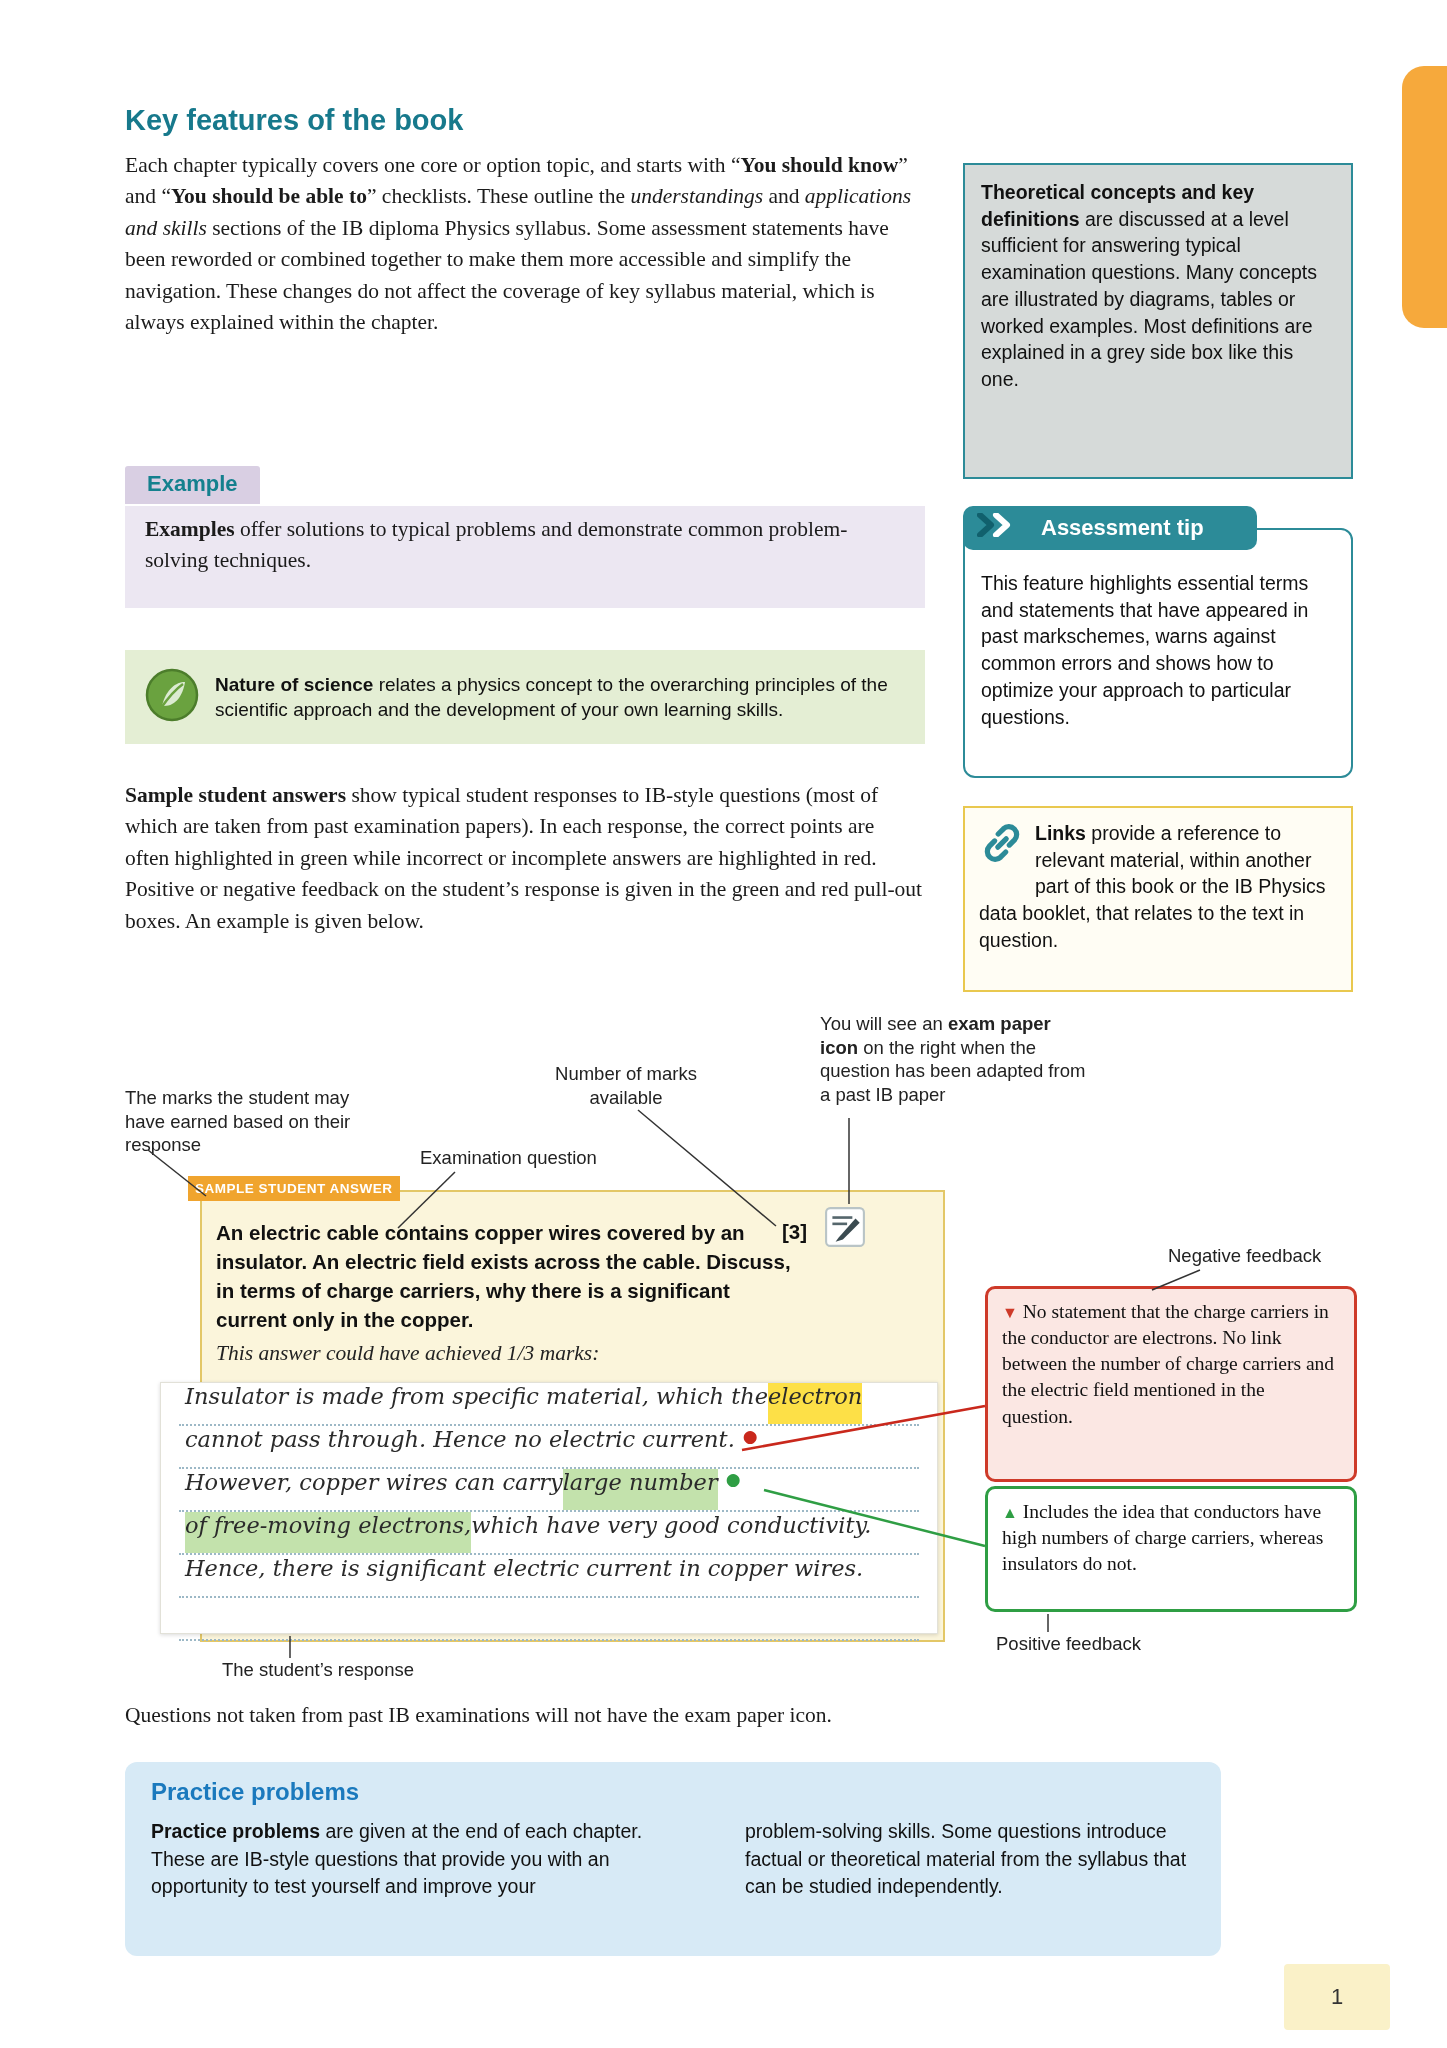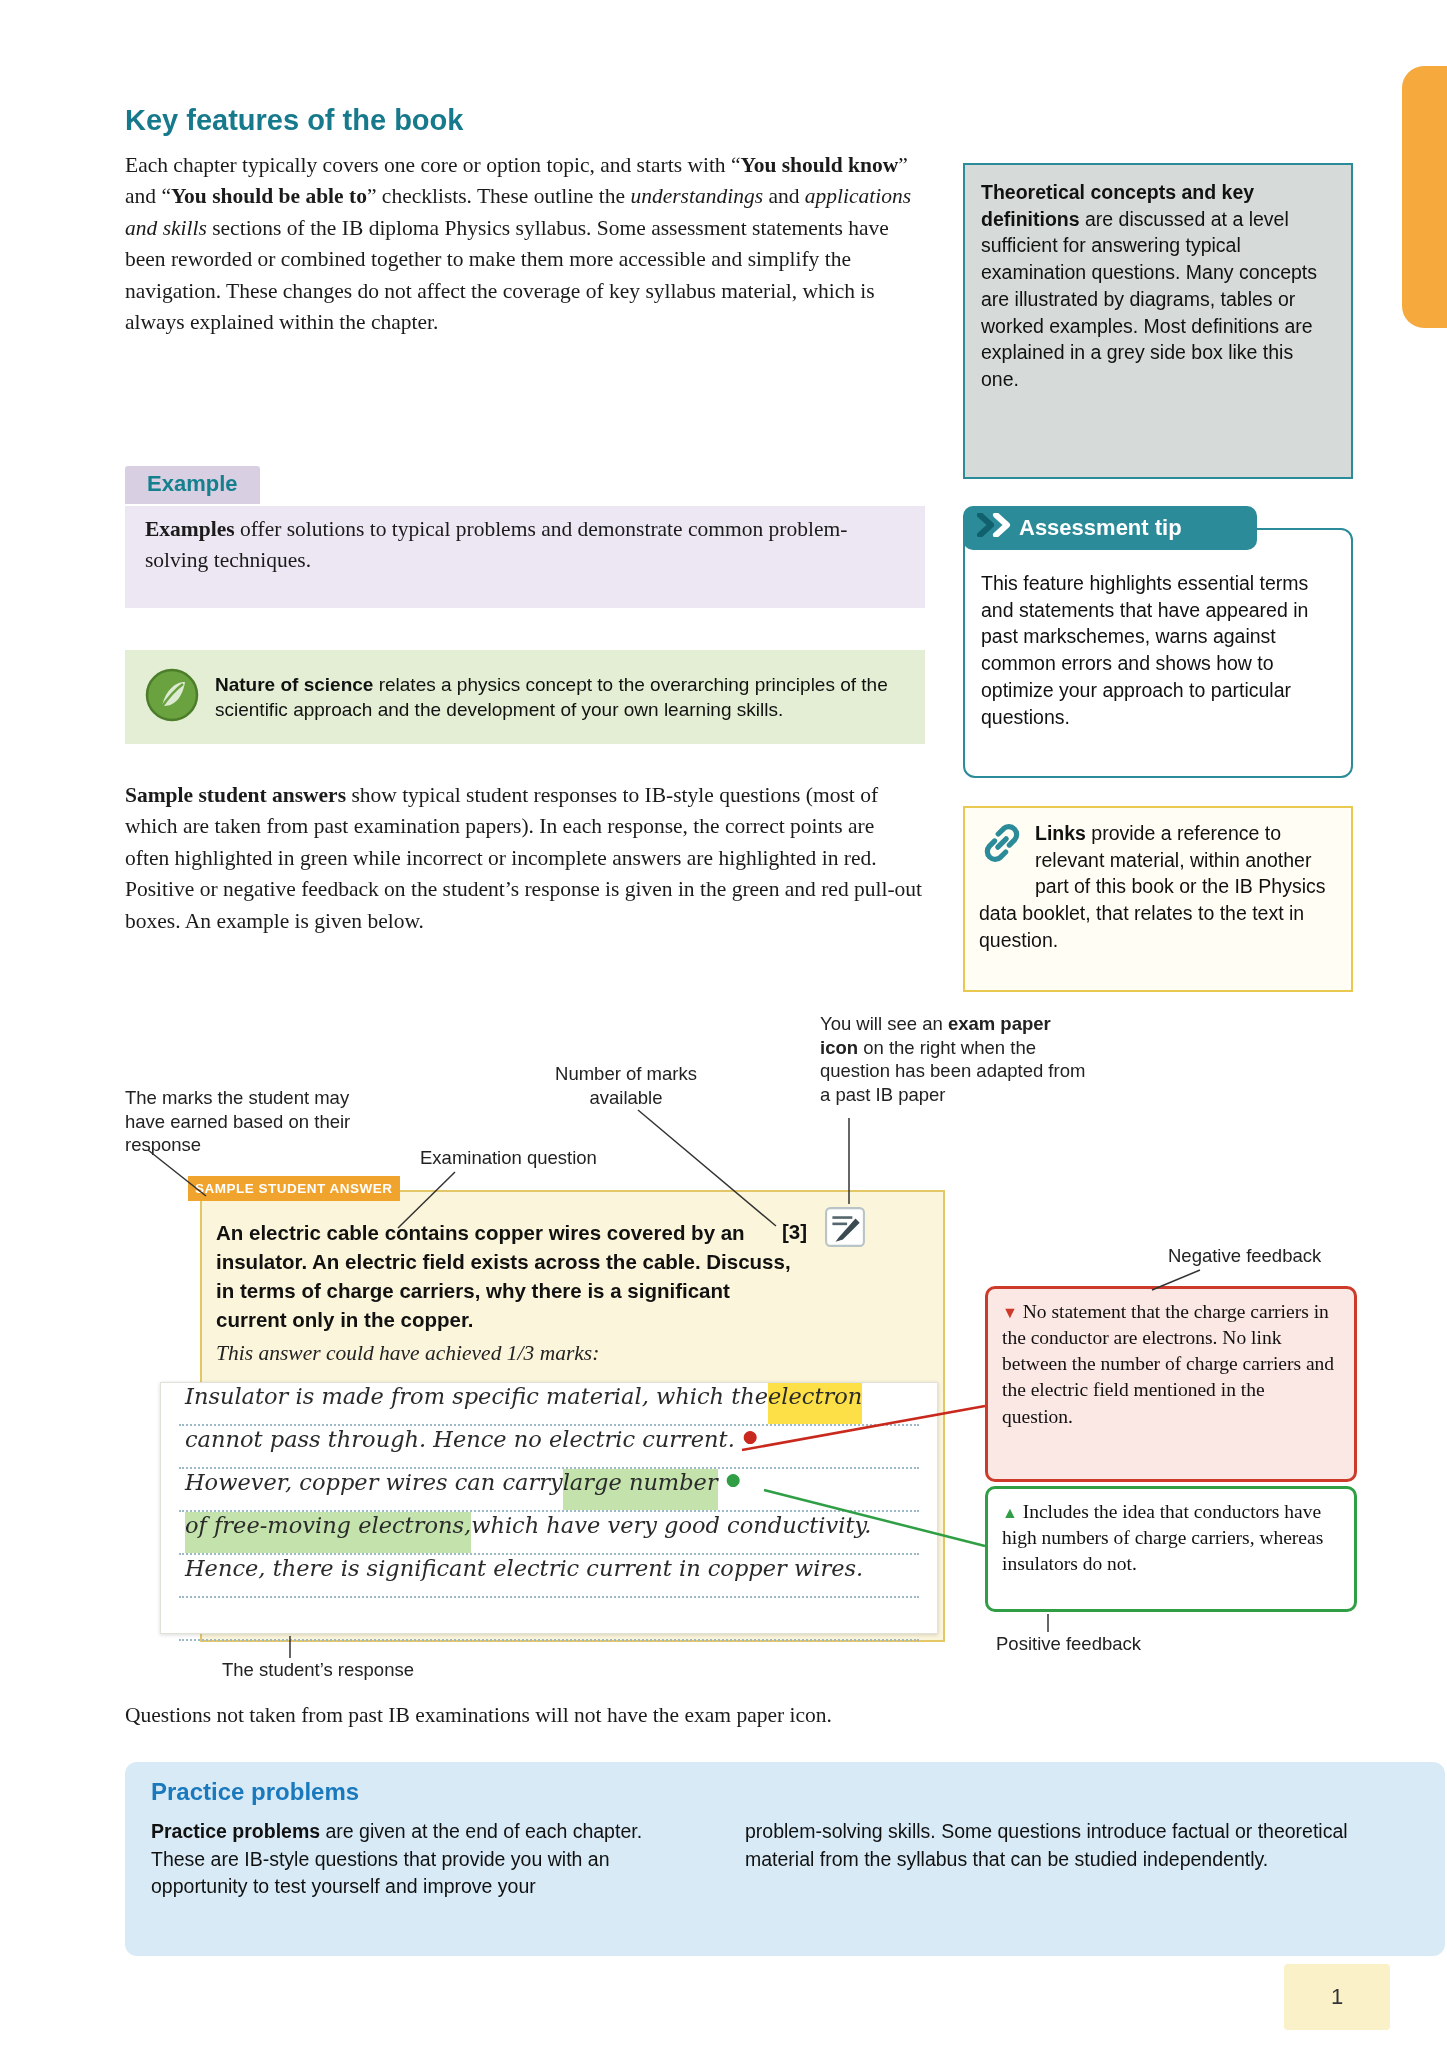--- a/index.html
+++ b/index.html
@@ -29,21 +29,21 @@
            align-items:center;gap:16px;box-sizing:border-box;padding:0 20px;}
   .nos-box p{margin:0;font-size:19px;line-height:1.32;color:#111;}
 
   .sample-intro{left:125px;top:780px;width:798px;}
 
   .theory-box{left:963px;top:163px;width:390px;height:316px;background:#d6dad9;
               border:2.5px solid #2c8b98;box-sizing:border-box;padding:14px 16px;
               font-size:19.5px;line-height:1.37;color:#111;}
 
   .tip-header{left:963px;top:506px;width:294px;height:44px;background:#2c8b98;border-radius:10px;
-              color:#fff;display:flex;align-items:center;gap:6px;box-sizing:border-box;
+              color:#fff;display:flex;align-items:center;gap:28px;box-sizing:border-box;
               padding:0 14px;font-family:"Liberation Sans",sans-serif;font-weight:700;
               font-size:22px;z-index:3;}
   .tip-body{left:963px;top:528px;width:390px;height:250px;background:#fff;border:2.5px solid #2c8b98;
             border-radius:12px;box-sizing:border-box;padding:40px 16px 12px;
             font-size:19.5px;line-height:1.37;color:#111;z-index:2;}
 
   .links-box{left:963px;top:806px;width:390px;height:186px;background:#fffdf4;
              border:2px solid #e9c84f;box-sizing:border-box;padding:12px 14px;
              font-size:19.5px;line-height:1.37;color:#111;}
   .link-icon{float:left;margin:0 10px 4px 0;}
@@ -82,21 +82,21 @@
 
   .fb{box-sizing:border-box;border-radius:10px;padding:10px 14px;
       font-family:"Liberation Serif",serif;font-size:19.5px;line-height:1.34;color:#111;z-index:2;}
   .fb-neg{left:985px;top:1286px;width:372px;height:196px;background:#fbe7e3;border:3px solid #ce3a29;}
   .fb-pos{left:985px;top:1486px;width:372px;height:126px;background:#fff;border:3px solid #2f9e44;}
   .tri-red{color:#ce3a29;font-size:16px;}
   .tri-green{color:#2f9e44;font-size:16px;}
 
   .footer-para{left:125px;top:1700px;width:960px;}
 
-  .practice-box{left:125px;top:1762px;width:1320px;height:194px;background:#d7eaf6;
+  .practice-box{left:125px;top:1762px;width:1096px;height:194px;background:#d7eaf6;
                 border-radius:12px;box-sizing:border-box;padding:16px 26px;}
   .practice-title{margin:0 0 12px;color:#1a79bd;font-family:"Liberation Sans",sans-serif;
                   font-weight:700;font-size:24px;}
   .practice-cols{display:flex;gap:46px;font-family:"Liberation Sans",sans-serif;
                  font-size:19.5px;line-height:1.42;color:#111;}
   .practice-col1{width:548px;}
   .practice-col2{flex:1;}
 
   .pagenum-box{left:1284px;top:1964px;width:106px;height:66px;background:#faf1c8;
                display:flex;align-items:center;justify-content:center;

